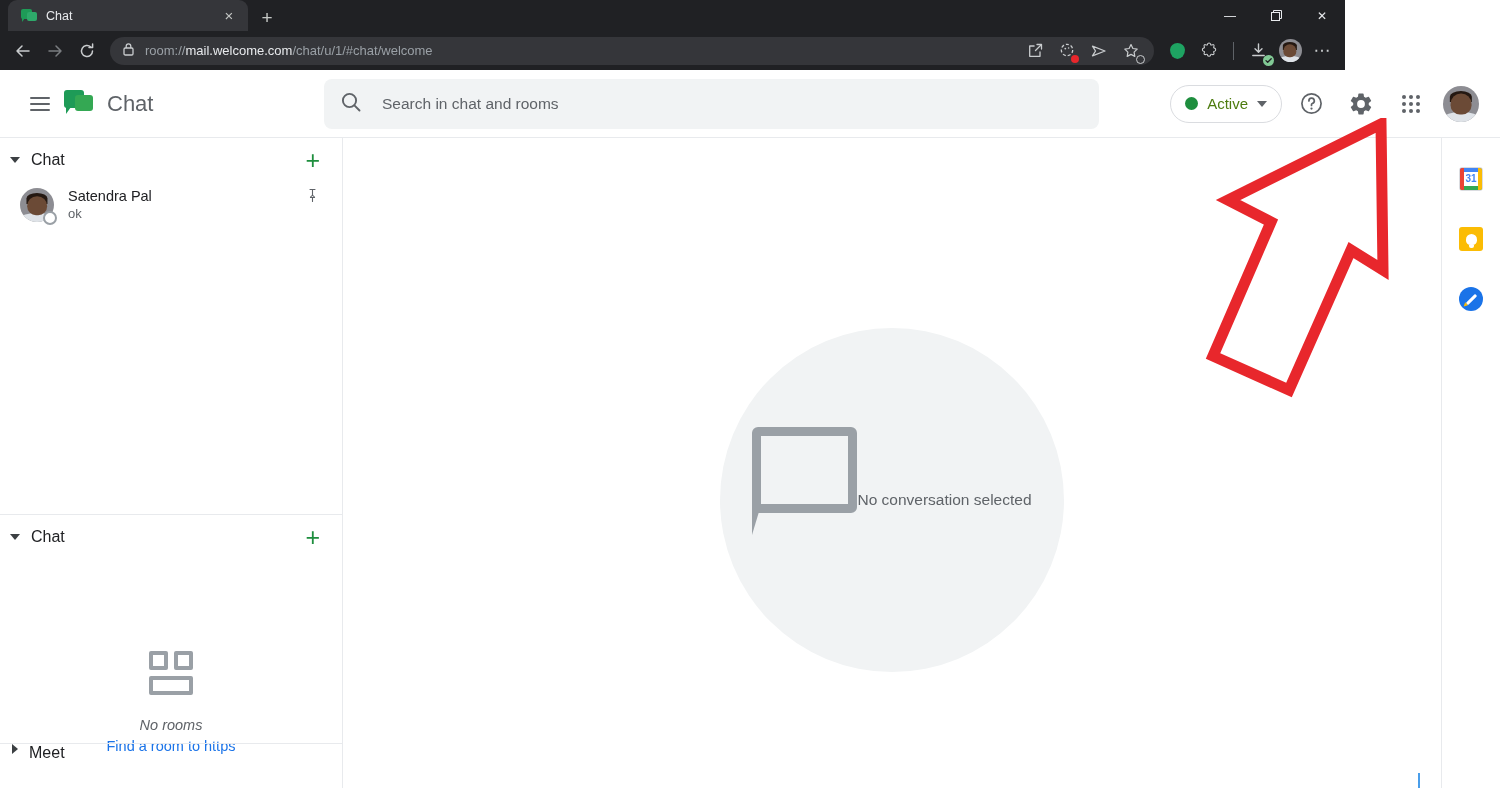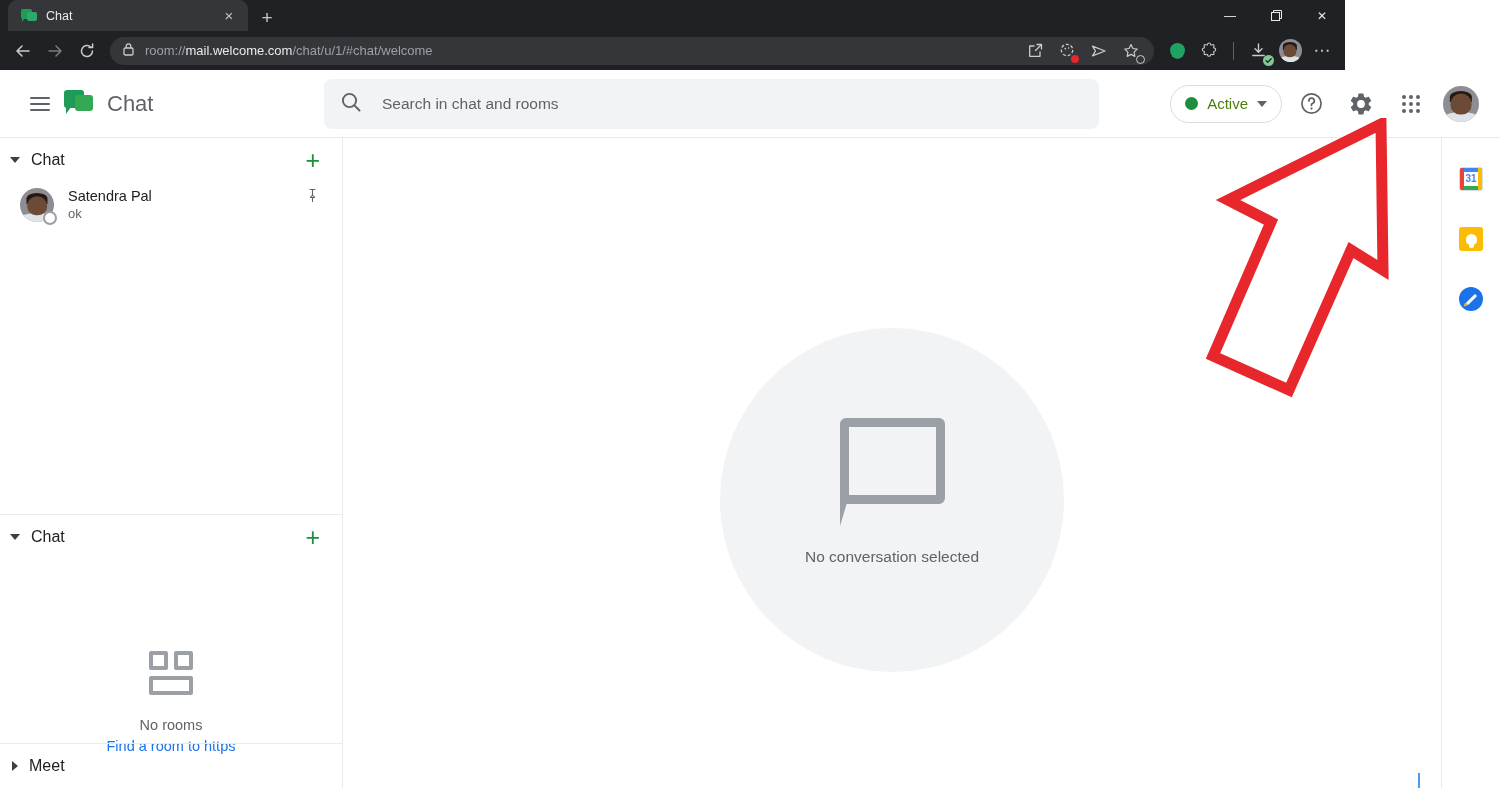--- a/index.html
+++ b/index.html
@@ -147,35 +147,35 @@
     display: flex; flex-direction: column; align-items: center; gap: 0;
     padding-top: 92px;
   }
   .rooms-glyph { width: 48px; height: 46px; position: relative; margin-bottom: 20px; }
   .rooms-glyph i {
     position: absolute; border: 4px solid #9aa0a6; border-radius: 2px; display: block;
   }
   .rooms-glyph .sq1 { left: 2px; top: 0; width: 19px; height: 19px; }
   .rooms-glyph .sq2 { left: 27px; top: 0; width: 19px; height: 19px; }
   .rooms-glyph .bar { left: 2px; top: 25px; width: 44px; height: 19px; }
-  .rooms-empty-text { font-size: 14.5px; color: #5f6368; margin-bottom: 5px; }
+  .rooms-empty-text { font-size: 14.5px; color: #5f6368; margin-bottom: 5px; font-style: italic; }
   .rooms-link { font-size: 14.5px; color: #1a73e8; cursor: pointer; }
 
   .meet-section { position: absolute; left: 0; bottom: 0; width: 100%; border-top: 1px solid #e8eaed; }
-  .meet-head { height: 44px; display: flex; align-items: center; padding: 0 22px 0 10px; }
+  .meet-head { height: 44px; display: flex; padding: 0 22px 0 10px; }
 
   
   .main-pane {
     position: absolute; left: 343px; top: 67px; width: 1098px; height: 651px;
     border-top: 1px solid #e8eaed; background: #fff;
   }
   .empty-state {
     position: absolute; left: 50%; top: 362px; transform: translate(-50%,-50%);
     width: 344px; height: 344px; border-radius: 50%; background: #f1f3f4;
-    display: flex; flex-direction: column; align-items: center; justify-content: center;
+    display: flex; flex-direction: row; align-items: center; justify-content: center;
   }
   .bubble-glyph { width: 105px; height: 108px; position: relative; margin-bottom: 22px; margin-top: -16px; }
   .bubble-glyph .box {
     position: absolute; left: 0; top: 0; width: 105px; height: 86px;
     border: 9px solid #9aa0a6; border-radius: 6px;
   }
   .bubble-glyph .tail {
     position: absolute; left: 0px; top: 78px; width: 0; height: 0;
     border-left: 9px solid #9aa0a6; border-bottom: 30px solid transparent;
   }

